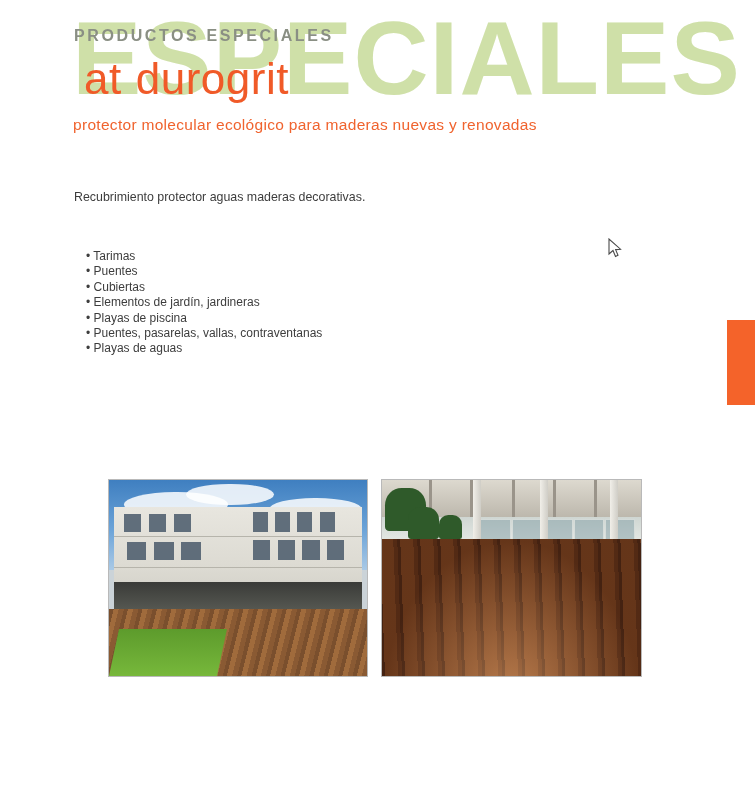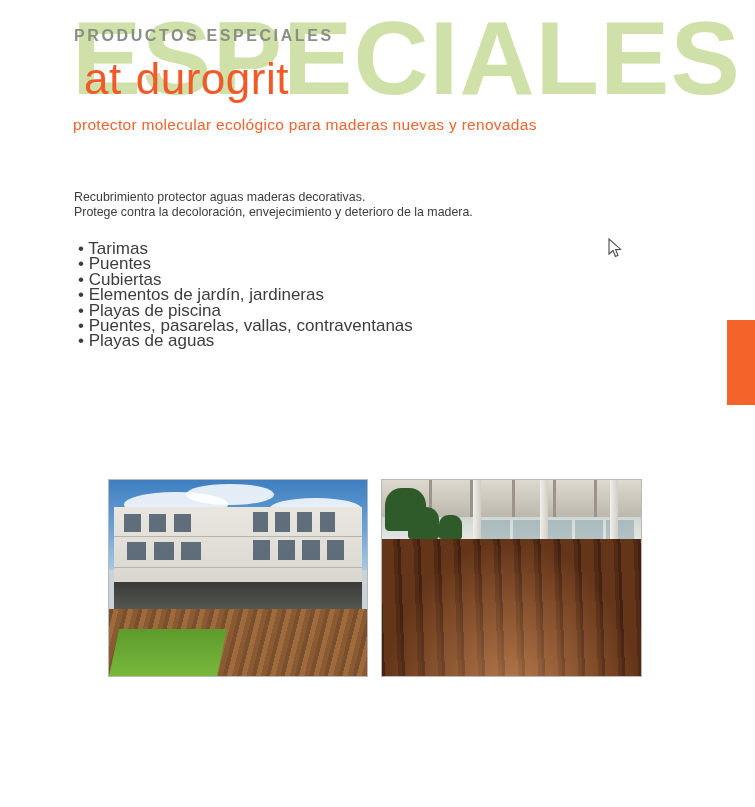--- a/index.html
+++ b/index.html
@@ -76,25 +76,25 @@
     width: 560px;
     font-size: 12.4px;
     line-height: 15.4px;
     color: #3d3d3d;
   }
   #bullets {
     position: absolute;
     left: 74px;
     top: 237px;
     width: 460px;
-    font-size: 17px;
+    font-size: 12px;
     line-height: 15.4px;
     color: #3d3d3d;
     list-style: none;
-    margin: 4px;
+    margin: 12px;
     padding: 0;
   }
   #bullets li { white-space: nowrap; }
 
   
   #side-tab {
     position: absolute;
     right: 0;
     top: 320px;
     width: 28px;
@@ -206,21 +206,20 @@
   <div id="watermark">ESPECIALES</div>
   <div id="eyebrow">PRODUCTOS ESPECIALES</div>
   <div id="brand-title">
     <span>at</span><span class="sp"></span><span>durogrit</span>
   </div>
   <div id="subtitle">protector molecular ecológico para maderas nuevas y renovadas</div>
 </div>
 
 <div id="intro">
   <div>Recubrimiento protector aguas maderas decorativas.</div>
-  <div>Protege contra la decoloración, envejecimiento y deterioro de la madera.</div>
 </div>
 
 <ul id="bullets">
   <li>• Tarimas</li>
   <li>• Puentes</li>
   <li>• Cubiertas</li>
   <li>• Elementos de jardín, jardineras</li>
   <li>• Playas de piscina</li>
   <li>• Puentes, pasarelas, vallas, contraventanas</li>
   <li>• Playas de aguas</li>

